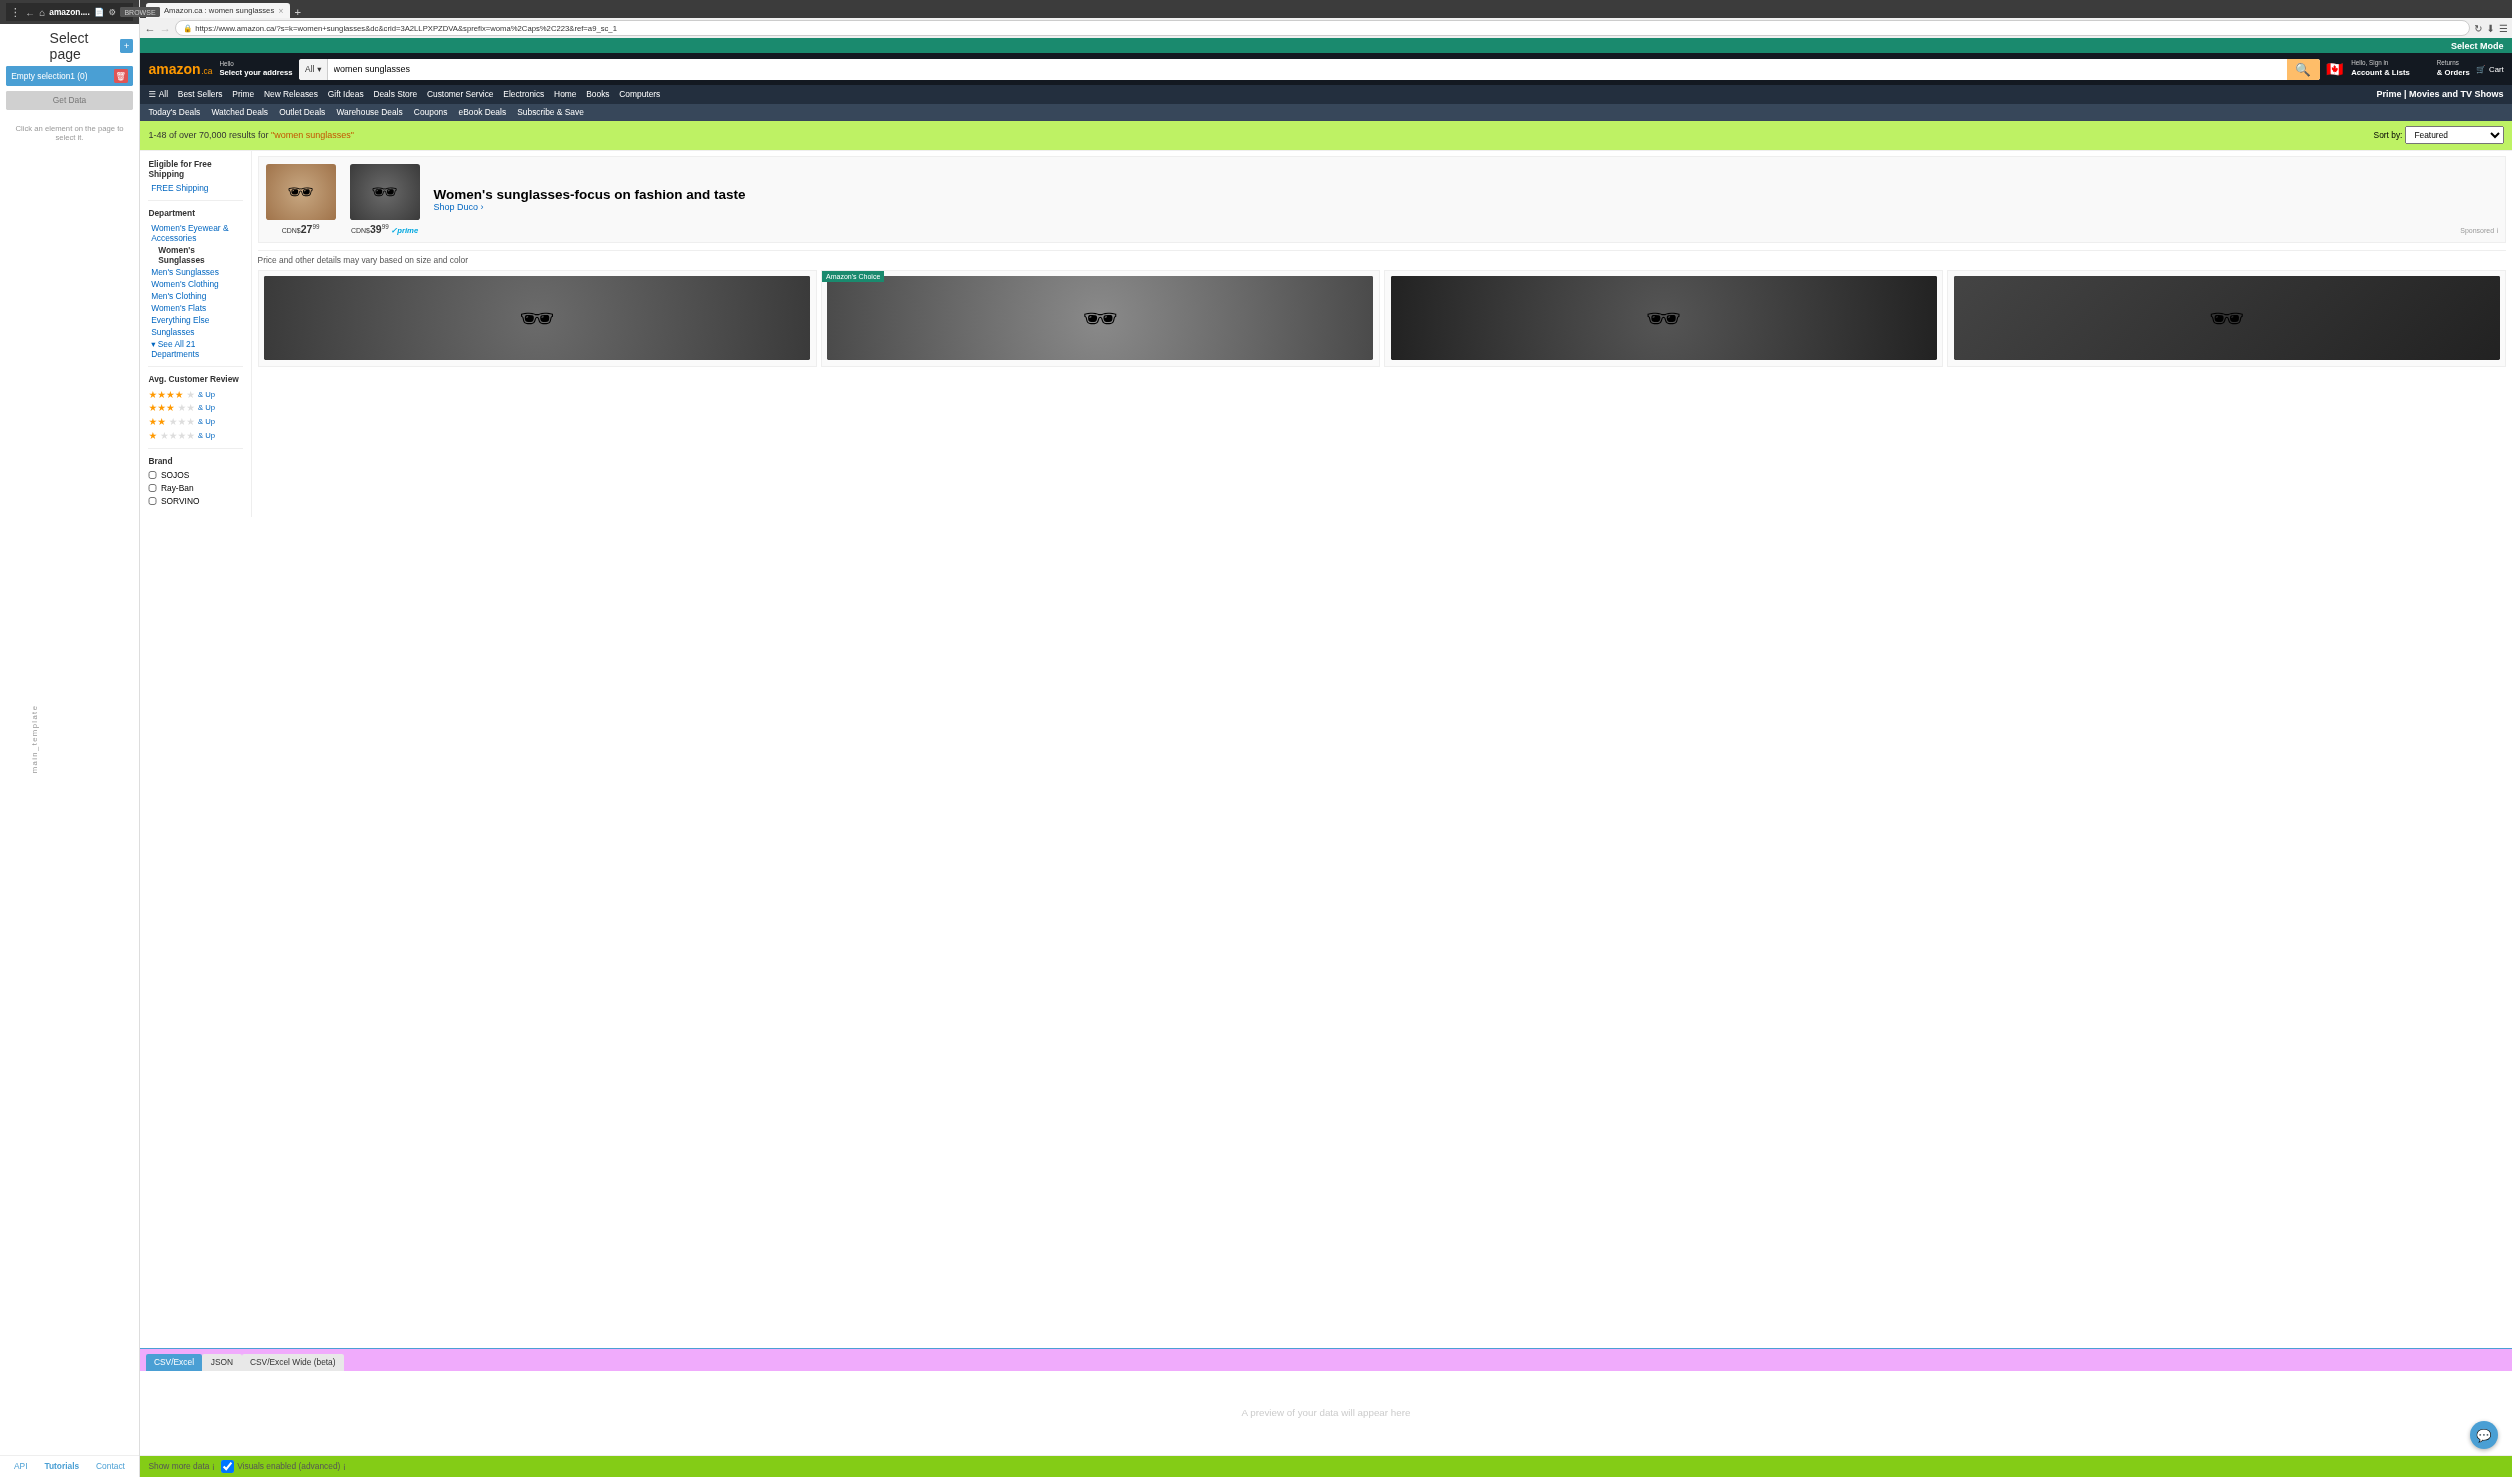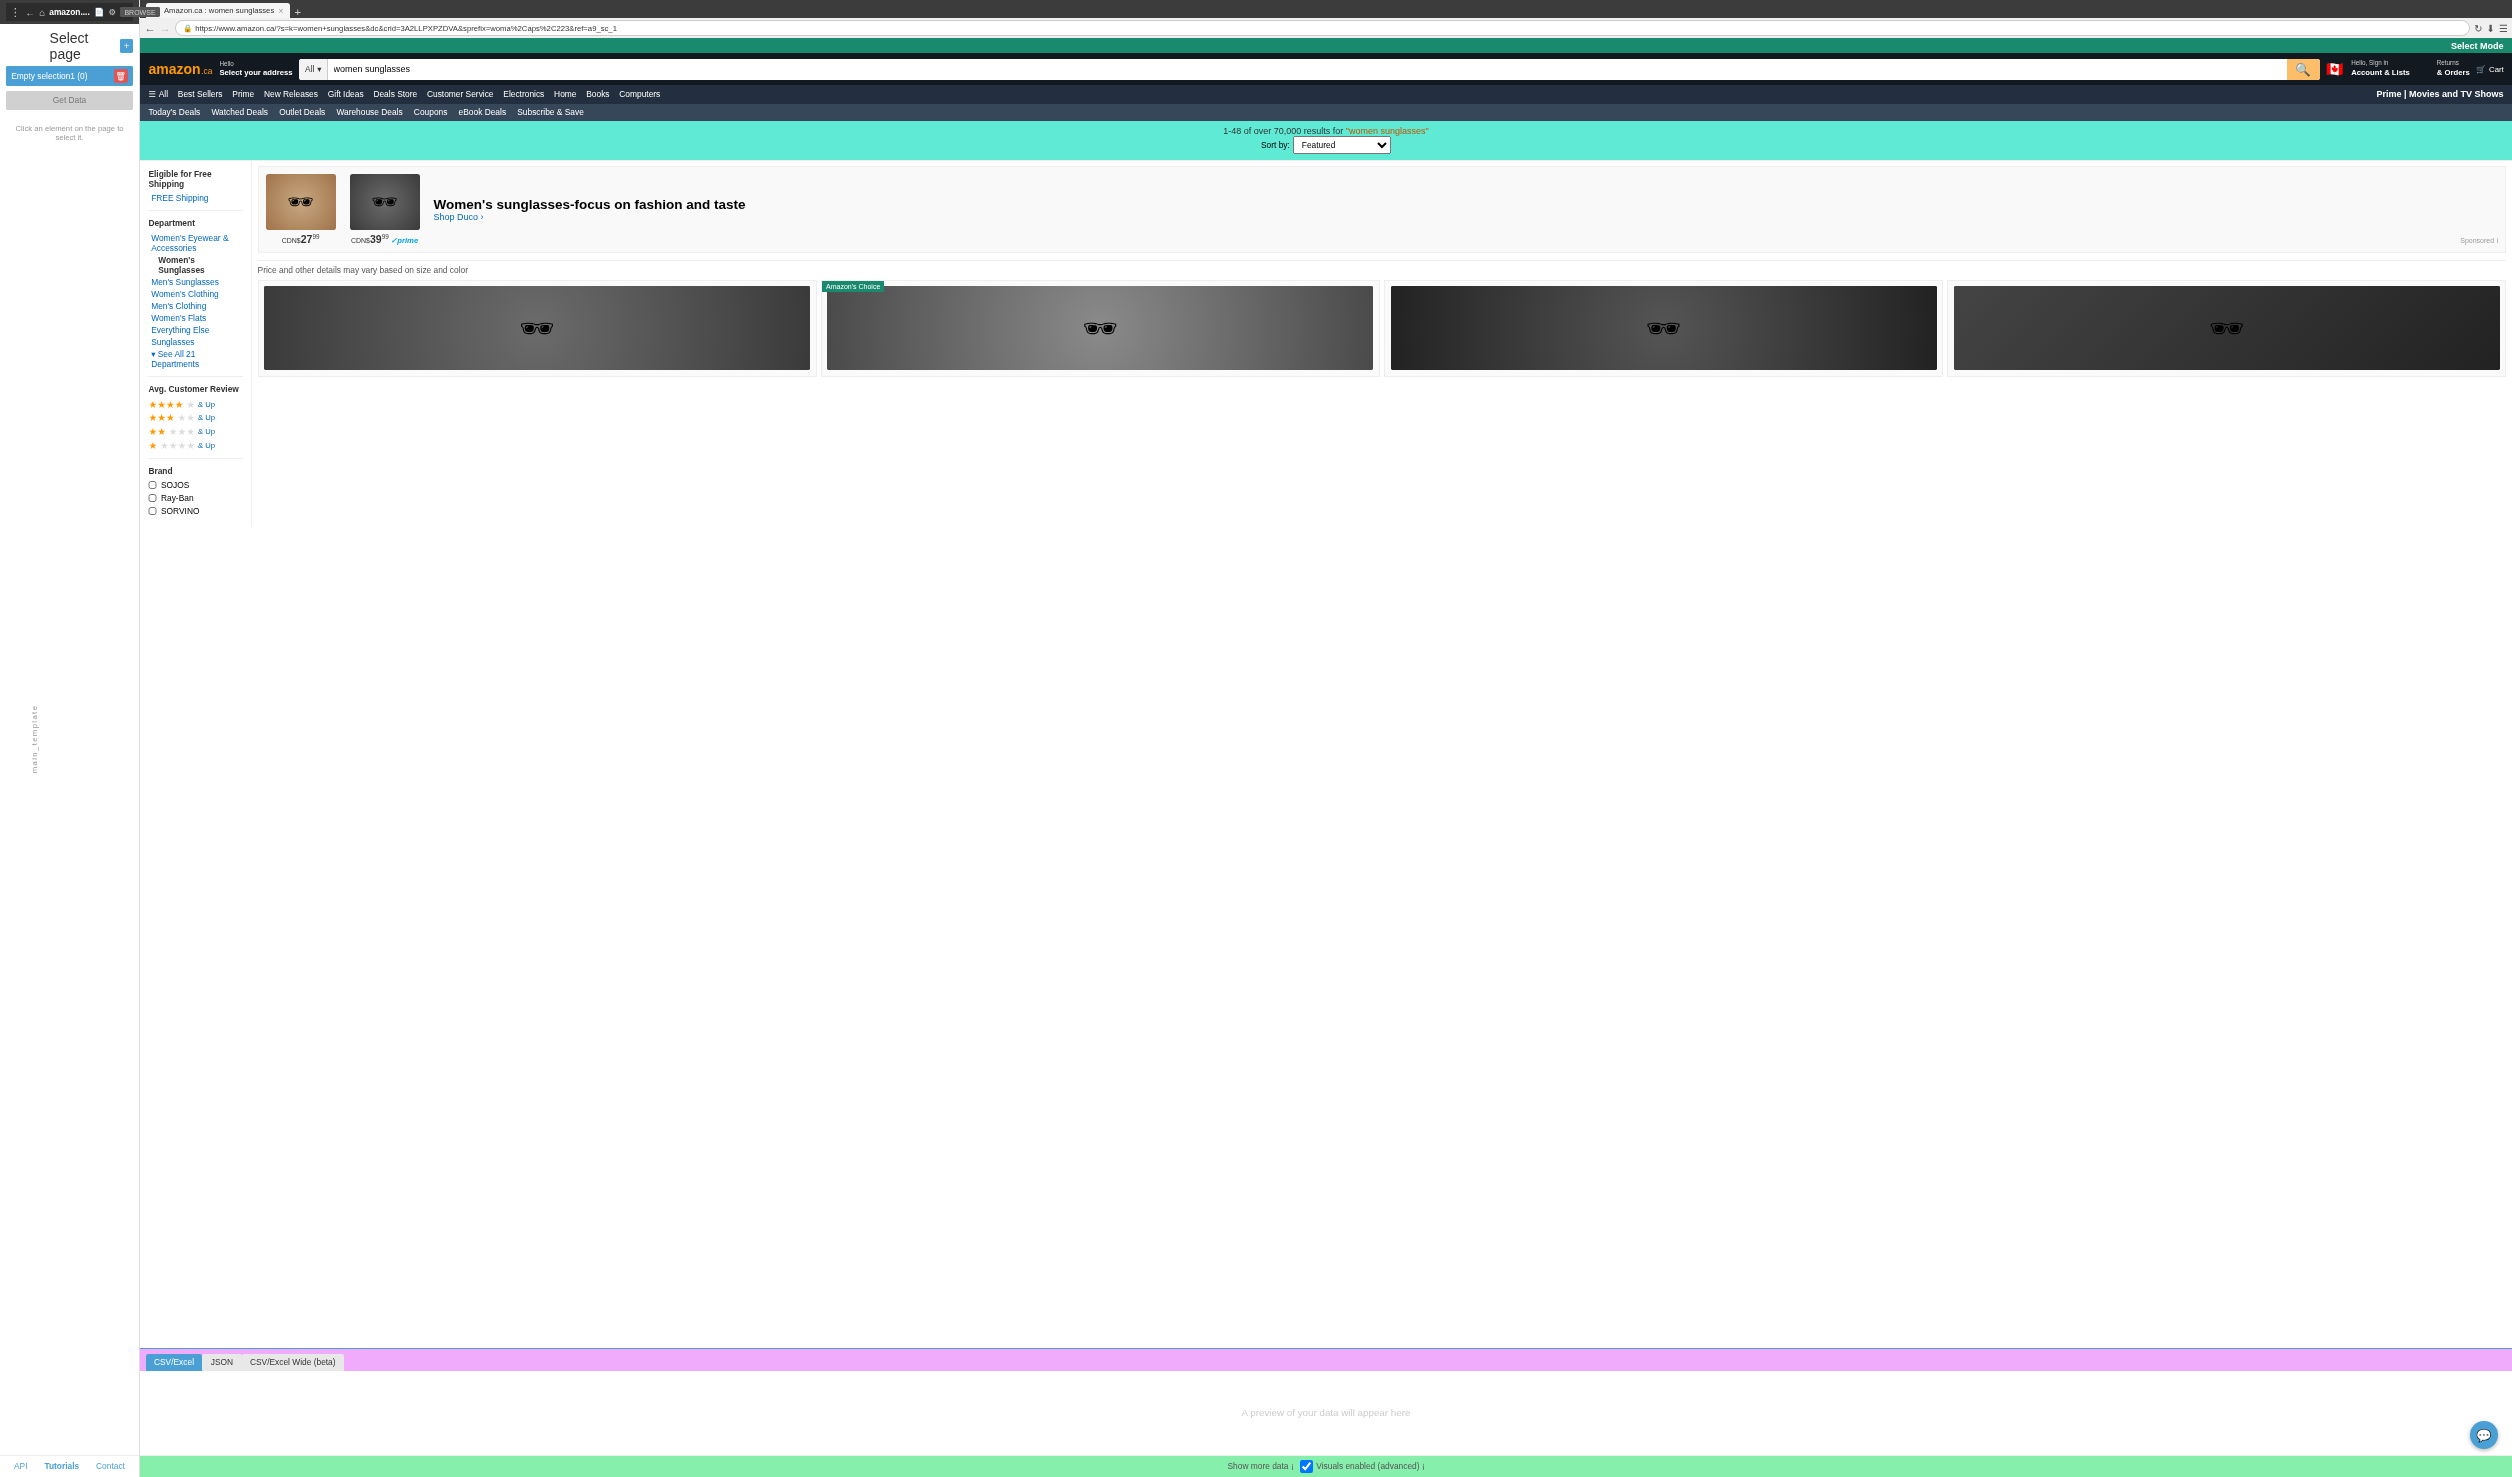--- a/index.html
+++ b/index.html
@@ -267,27 +267,26 @@
     }
     .amz-subnav-item { cursor: pointer; white-space: nowrap; }
 
     
     .amz-content {
       display: flex;
     }
 
     
     .results-bar {
-      background: #5eead4;
+      background: #bef264;
       padding: 5.6px 8.4px;
       display: flex;
       justify-content: space-between;
       align-items: center;
       border-bottom: 0.7px solid #eee;
-      flex-direction: column;
     }
     .results-text { font-size: 9px; color: #333; }
     .sort-select { font-size: 8.4px; padding: 2.1px 4.2px; }
 
     
     .amz-sidebar {
       width: 112px;
       min-width: 112px;
       padding: 8.4px;
       border-right: 0.7px solid #eee;
@@ -411,22 +410,21 @@
       justify-content: center;
       color: #ccc;
       font-size: 9.8px;
     }
     .data-footer {
       display: flex;
       align-items: center;
       gap: 7px;
       padding: 4.2px 8.4px;
       border-top: 0.7px solid #eee;
-      background: #86efac;
-      justify-content: center;
+      background: #84cc16;
     }
     .show-more-link {
       font-size: 8.4px;
       color: #555;
       display: flex;
       align-items: center;
       gap: 2.8px;
     }
     .visuals-check { display: flex; align-items: center; gap: 2.8px; font-size: 8.4px; color: #555; }
     .chat-fab {

